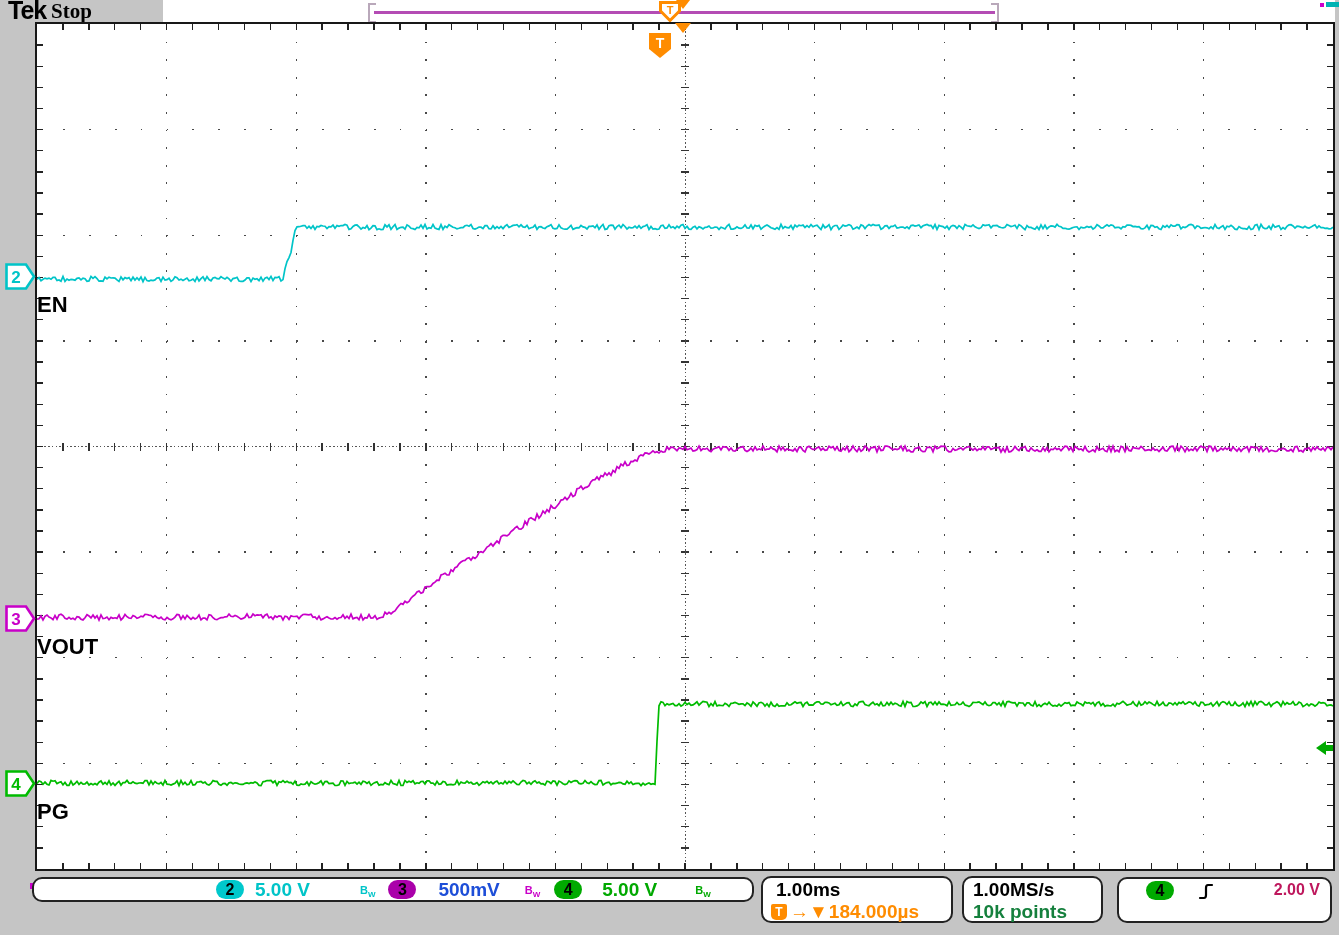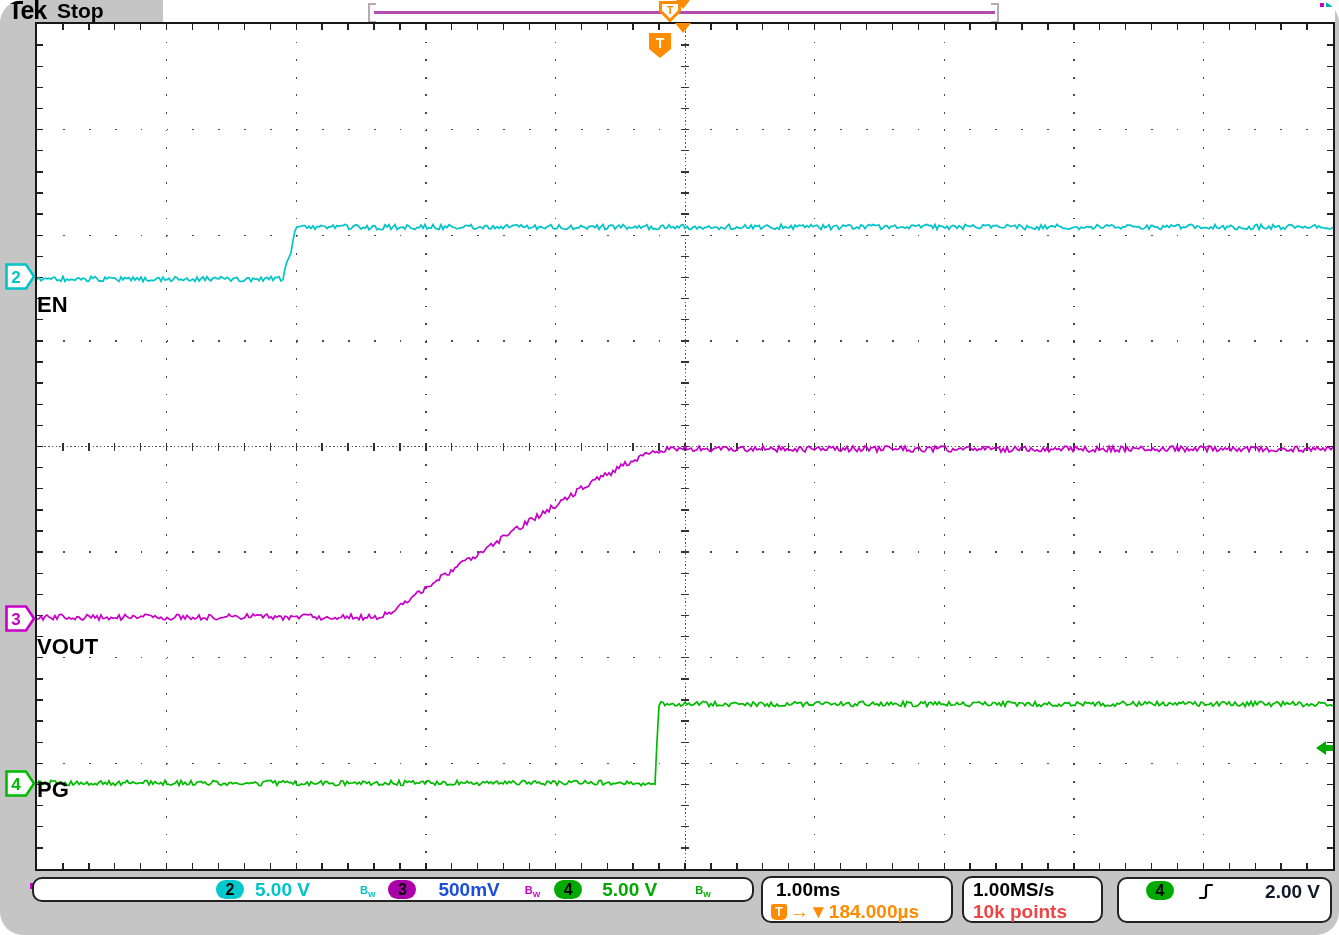--- a/index.html
+++ b/index.html
@@ -1,20 +1,20 @@
 <!DOCTYPE html>
 <html><head>
 <meta charset="utf-8">
 <style>
   html,body{margin:0;padding:0;}
   .scope{position:relative;width:1339px;height:935px;background:#c5c5c5;
-         font-family:"Liberation Sans",sans-serif;overflow:hidden;border-radius:23px;}
+         font-family:"Liberation Sans",sans-serif;overflow:hidden;}
   .white-top{position:absolute;left:163px;top:0;width:1172px;height:22px;background:#ffffff;}
   .brand{position:absolute;left:8px;top:-4px;font-size:25px;font-weight:bold;color:#000;letter-spacing:-1px;}
-  .status{position:absolute;left:57px;top:-1px;font-size:21px;font-weight:bold;color:#000;}
+  .status{position:absolute;left:51px;top:-1px;font-size:21px;font-weight:bold;color:#000;font-family:Liberation Serif, serif;}
 
   
   .win-line{position:absolute;left:374px;top:11px;width:621px;height:3px;background:#b44cb4;}
   .win-brk{position:absolute;top:3px;width:6px;height:16px;border-top:2px solid #b9a8ba;border-bottom:2px solid #b9a8ba;}
   .win-brk.l{left:368px;border-left:2px solid #b9a8ba;}
   .win-brk.r{left:991px;border-right:2px solid #b9a8ba;}
   .pent-t{position:absolute;left:659px;top:1px;width:22px;height:21px;}
   .tri{width:0;height:0;position:absolute;}
   .tri.top-outer{left:676px;top:0;border-left:7px solid transparent;border-right:7px solid transparent;border-top:9px solid #ff8c00;}
   .tri.edge{left:675px;top:23px;border-left:8px solid transparent;border-right:8px solid transparent;border-top:10px solid #ff8c00;}
@@ -36,26 +36,26 @@
   .rb3{left:962px;top:876px;width:141px;height:47px;padding:1px 4px 0 9px;}
   .rb4{left:1117px;top:877px;width:215px;height:46px;display:flex;align-items:flex-start;padding:2px 10px 0 27px;box-sizing:border-box;}
   .badge{display:inline-block;min-width:28px;height:19px;border-radius:10px;text-align:center;
          font-weight:bold;font-size:16px;line-height:19px;color:#000;}
   .scale-txt{font-size:19px;font-weight:bold;}
   .bw{font-weight:bold;line-height:1;text-align:center;}
   .bw .b{font-size:11px;}
   .bw .w{font-size:8px;vertical-align:-3px;}
   .rb2 .line1,.rb3 .line1{font-size:19px;font-weight:bold;color:#000;}
   .rb2 .line2{font-size:19px;font-weight:bold;color:#ff8c00;display:flex;align-items:center;gap:1px;margin-top:0px;}
-  .rb3 .line2{font-size:19px;font-weight:bold;color:#ef4444;}
+  .rb3 .line2{font-size:19px;font-weight:bold;color:#15803d;}
   .t-ico{display:inline-block;width:16px;height:16px;background:#ff8c00;color:#fff;font-size:12px;font-weight:bold;
          text-align:center;line-height:16px;border-radius:2px 2px 5px 5px;margin-right:2px;}
   .mini-tick{position:absolute;left:30px;top:883px;width:3px;height:6px;background:#cc00cc;}
   .slope-ico{margin:1px 0 0 24px;}
-  .trig-lvl{font-size:19px;font-weight:bold;color:#0f172a;margin-left:auto;}
+  .trig-lvl{font-size:16px;font-weight:bold;color:#be185d;margin-left:auto;}
 </style>
 </head>
 <body>
 
 <div class="scope">
 
   <div class="white-top"></div>
   <span class="brand">Tek</span>
   <span class="status">Stop</span>
 
@@ -376,21 +376,21 @@
   <svg class="ch-marker" style="top:605px" viewBox="0 0 31 27">
     <polygon points="1.5,1.5 21,1.5 29,13.5 21,25.5 1.5,25.5" fill="#ffffff" stroke="#c800c8" stroke-width="2.6"></polygon>
     <text x="11" y="20" text-anchor="middle" font-size="17" font-weight="bold" fill="#c800c8">3</text>
   </svg>
   <span class="ch-label" style="top:606px">VOUT</span>
 
   <svg class="ch-marker" style="top:770px" viewBox="0 0 31 27">
     <polygon points="1.5,1.5 21,1.5 29,13.5 21,25.5 1.5,25.5" fill="#ffffff" stroke="#00bb00" stroke-width="2.6"></polygon>
     <text x="11" y="20" text-anchor="middle" font-size="17" font-weight="bold" fill="#00bb00">4</text>
   </svg>
-  <span class="ch-label" style="top:749px">PG</span>
+  <span class="ch-label" style="top:771px">PG</span>
 
   <div class="mini-tick"></div>
 
   <div class="rbox rb1">
     <span class="badge" style="background: rgb(0, 200, 204);">2</span>
     <span class="scale-txt" style="margin-left: 11px; color: rgb(0, 196, 200);">5.00 V</span>
     <span class="bw" style="margin-left: 50px; color: rgb(0, 196, 200);"><span class="b">B</span><span class="w">W</span></span>
     <span class="badge" style="margin-left: 13px; background: rgb(170, 0, 170);">3</span>
     <span class="scale-txt" style="margin-left: 22px; color: #1d4ed8;">500mV</span>
     <span class="bw" style="margin-left: 25px; color: rgb(200, 0, 200);"><span class="b">B</span><span class="w">W</span></span>

